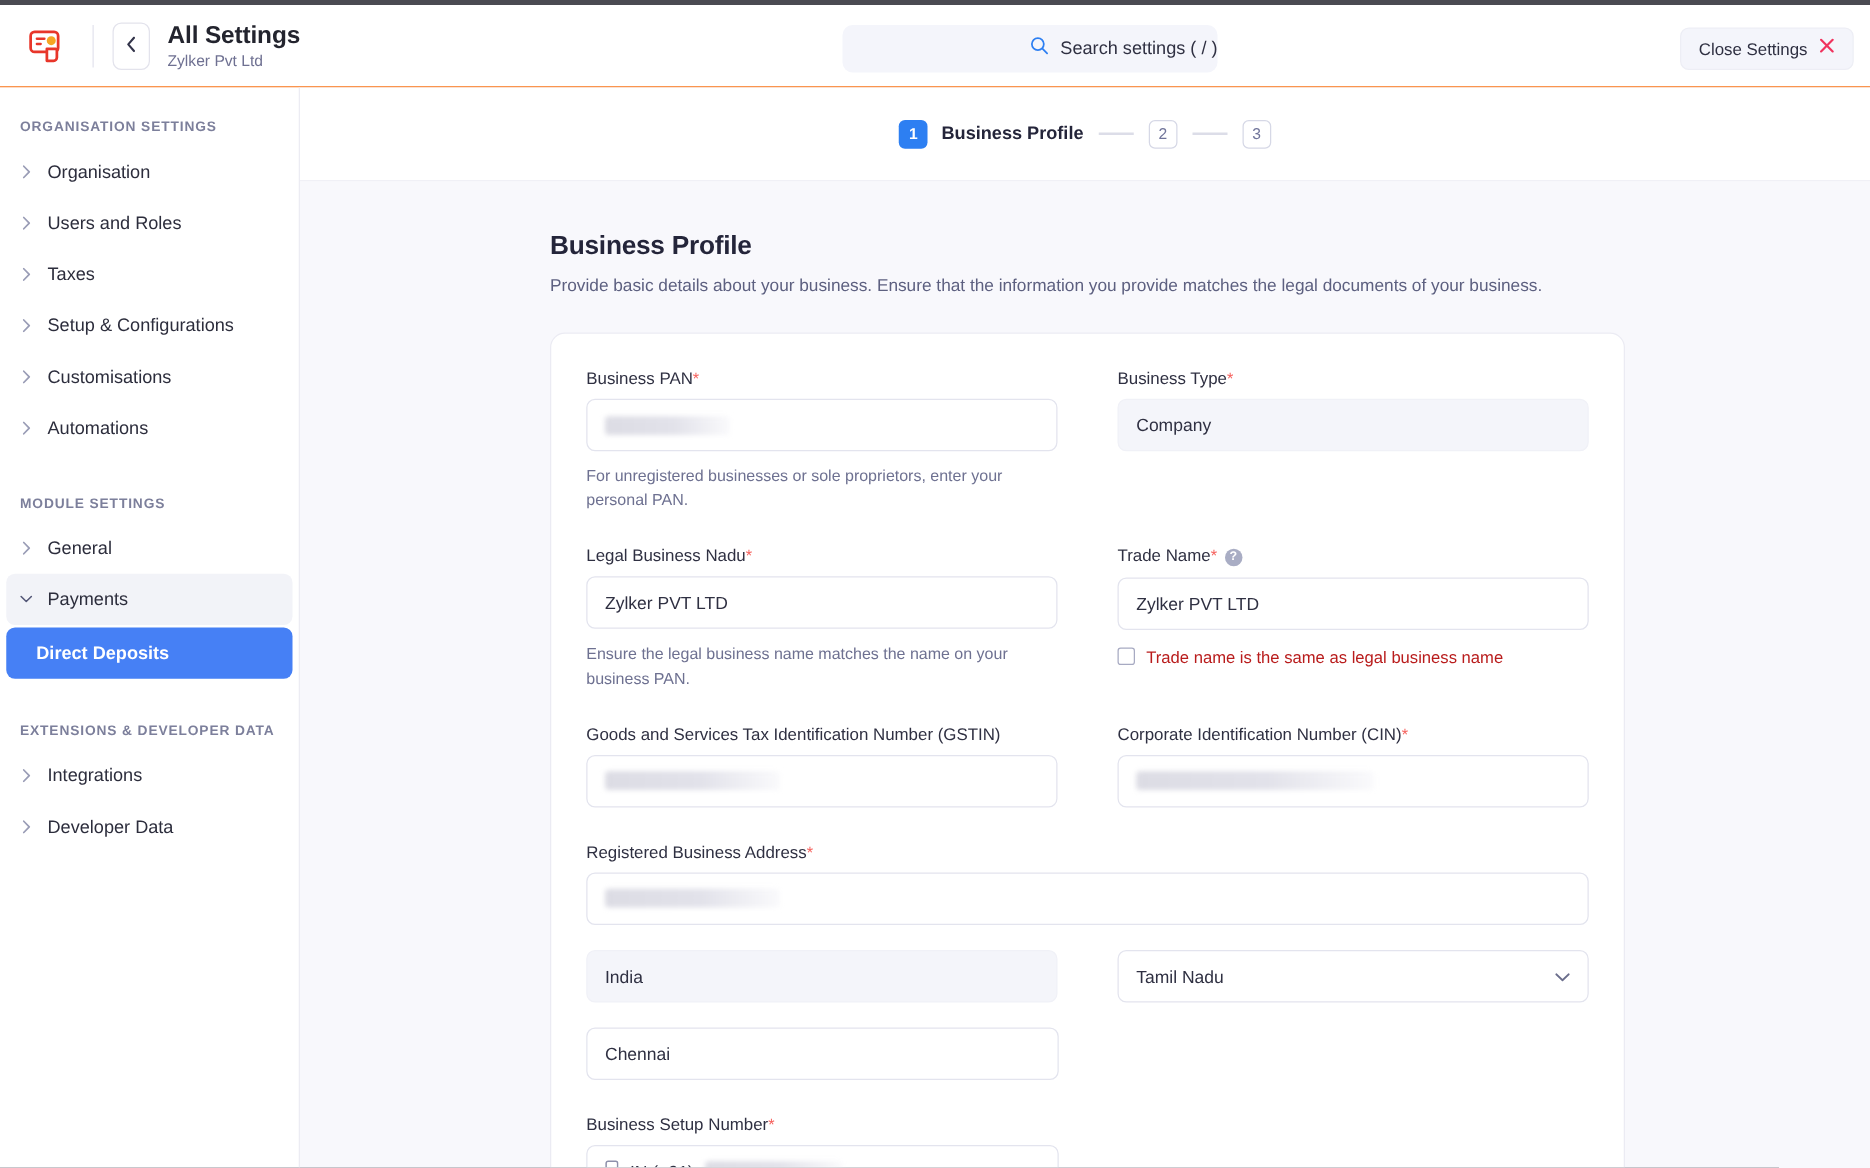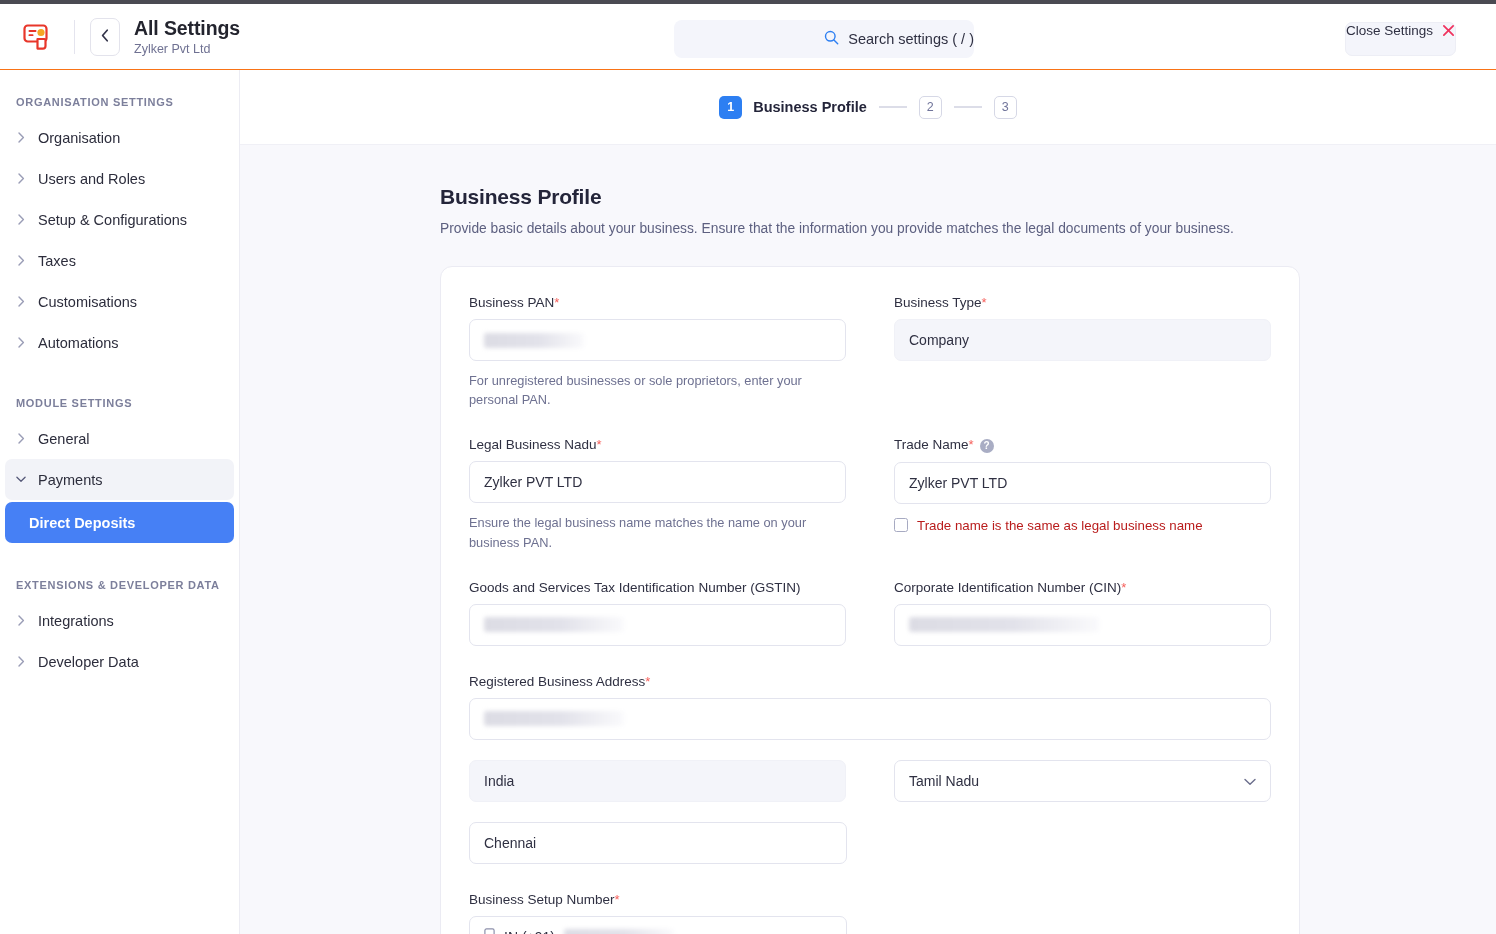--- a/index.html
+++ b/index.html
@@ -56,24 +56,24 @@
     position: absolute; left: 674px; top: 16px;
     width: 300px; height: 38px;
     background: #f4f5fb; border-radius: 8px;
     display: flex; align-items: center; justify-content: flex-end;
     gap: 9px; cursor: text;
   }
   .search-box .sicon { display:block; }
   .search-label { font-size: 14.5px; color: #2f3042; }
 
   .close-settings {
-    position: absolute; right: 40px; top: 18px;
-    height: 34px; padding: 0 0;
+    position: absolute; right: 13px; top: 18px;
+    height: 34px; padding: 0 14px;
     background: #f4f5fb; border: 1px solid #edeef5; border-radius: 7px;
-    display: flex; align-items: flex-start; gap: 9px; cursor: pointer;
+    display: flex; align-items: center; gap: 9px; cursor: pointer;
   }
   .close-settings .cs-label { font-size: 13.5px; color: #2f3042; }
 
   
   .sidebar {
     position: absolute; left: 0; top: 66px;
     width: 240px; height: 864px;
     background: #ffffff;
     border-right: 1px solid #ececf3;
     padding-top: 26px;
@@ -260,30 +260,30 @@
       </span>
       <span class="label">Users and Roles</span>
     </div>
 
     <div class="nav-item">
       <span class="chev">
         <svg width="7" height="11" viewBox="0 0 7 11">
             <path d="M1 1 L5.4 5.5 L1 10" fill="none" stroke="#9a9db6" stroke-width="1.4" stroke-linecap="round" stroke-linejoin="round"></path>
           </svg>
       </span>
+      <span class="label">Taxes</span>
+    </div>
+
+    <div class="nav-item">
+      <span class="chev">
+        <svg width="7" height="11" viewBox="0 0 7 11">
+            <path d="M1 1 L5.4 5.5 L1 10" fill="none" stroke="#9a9db6" stroke-width="1.4" stroke-linecap="round" stroke-linejoin="round"></path>
+          </svg>
+      </span>
       <span class="label">Setup &amp; Configurations</span>
-    </div>
-
-    <div class="nav-item">
-      <span class="chev">
-        <svg width="7" height="11" viewBox="0 0 7 11">
-            <path d="M1 1 L5.4 5.5 L1 10" fill="none" stroke="#9a9db6" stroke-width="1.4" stroke-linecap="round" stroke-linejoin="round"></path>
-          </svg>
-      </span>
-      <span class="label">Taxes</span>
     </div>
 
     <div class="nav-item">
       <span class="chev">
         <svg width="7" height="11" viewBox="0 0 7 11">
             <path d="M1 1 L5.4 5.5 L1 10" fill="none" stroke="#9a9db6" stroke-width="1.4" stroke-linecap="round" stroke-linejoin="round"></path>
           </svg>
       </span>
       <span class="label">Customisations</span>
     </div>

